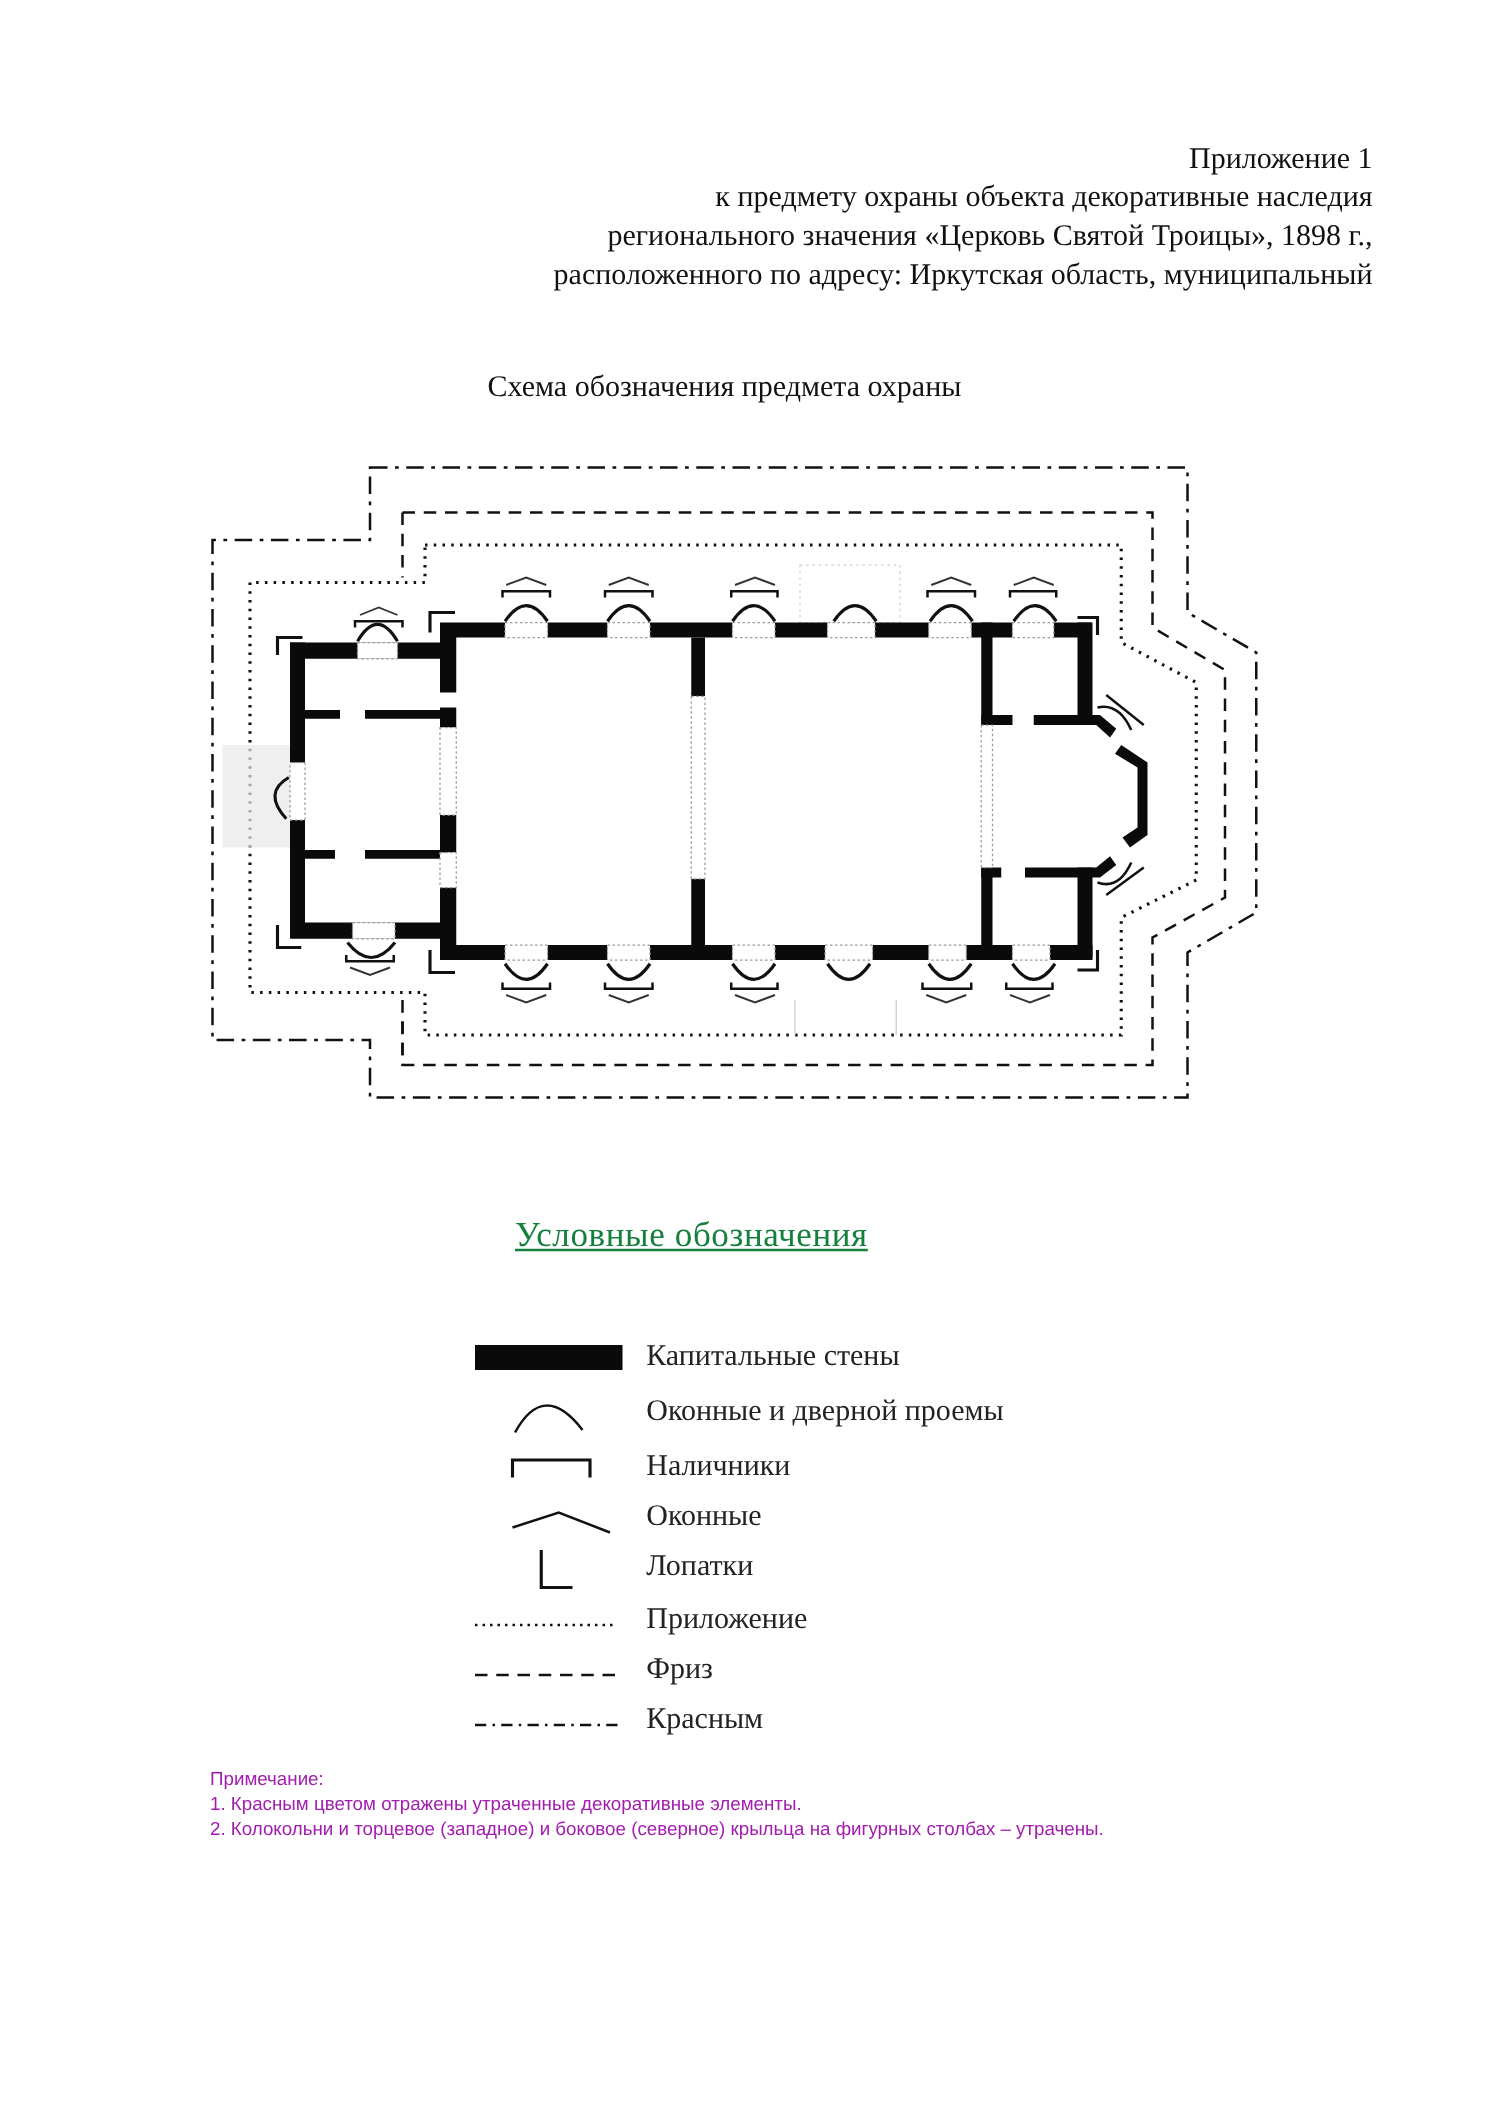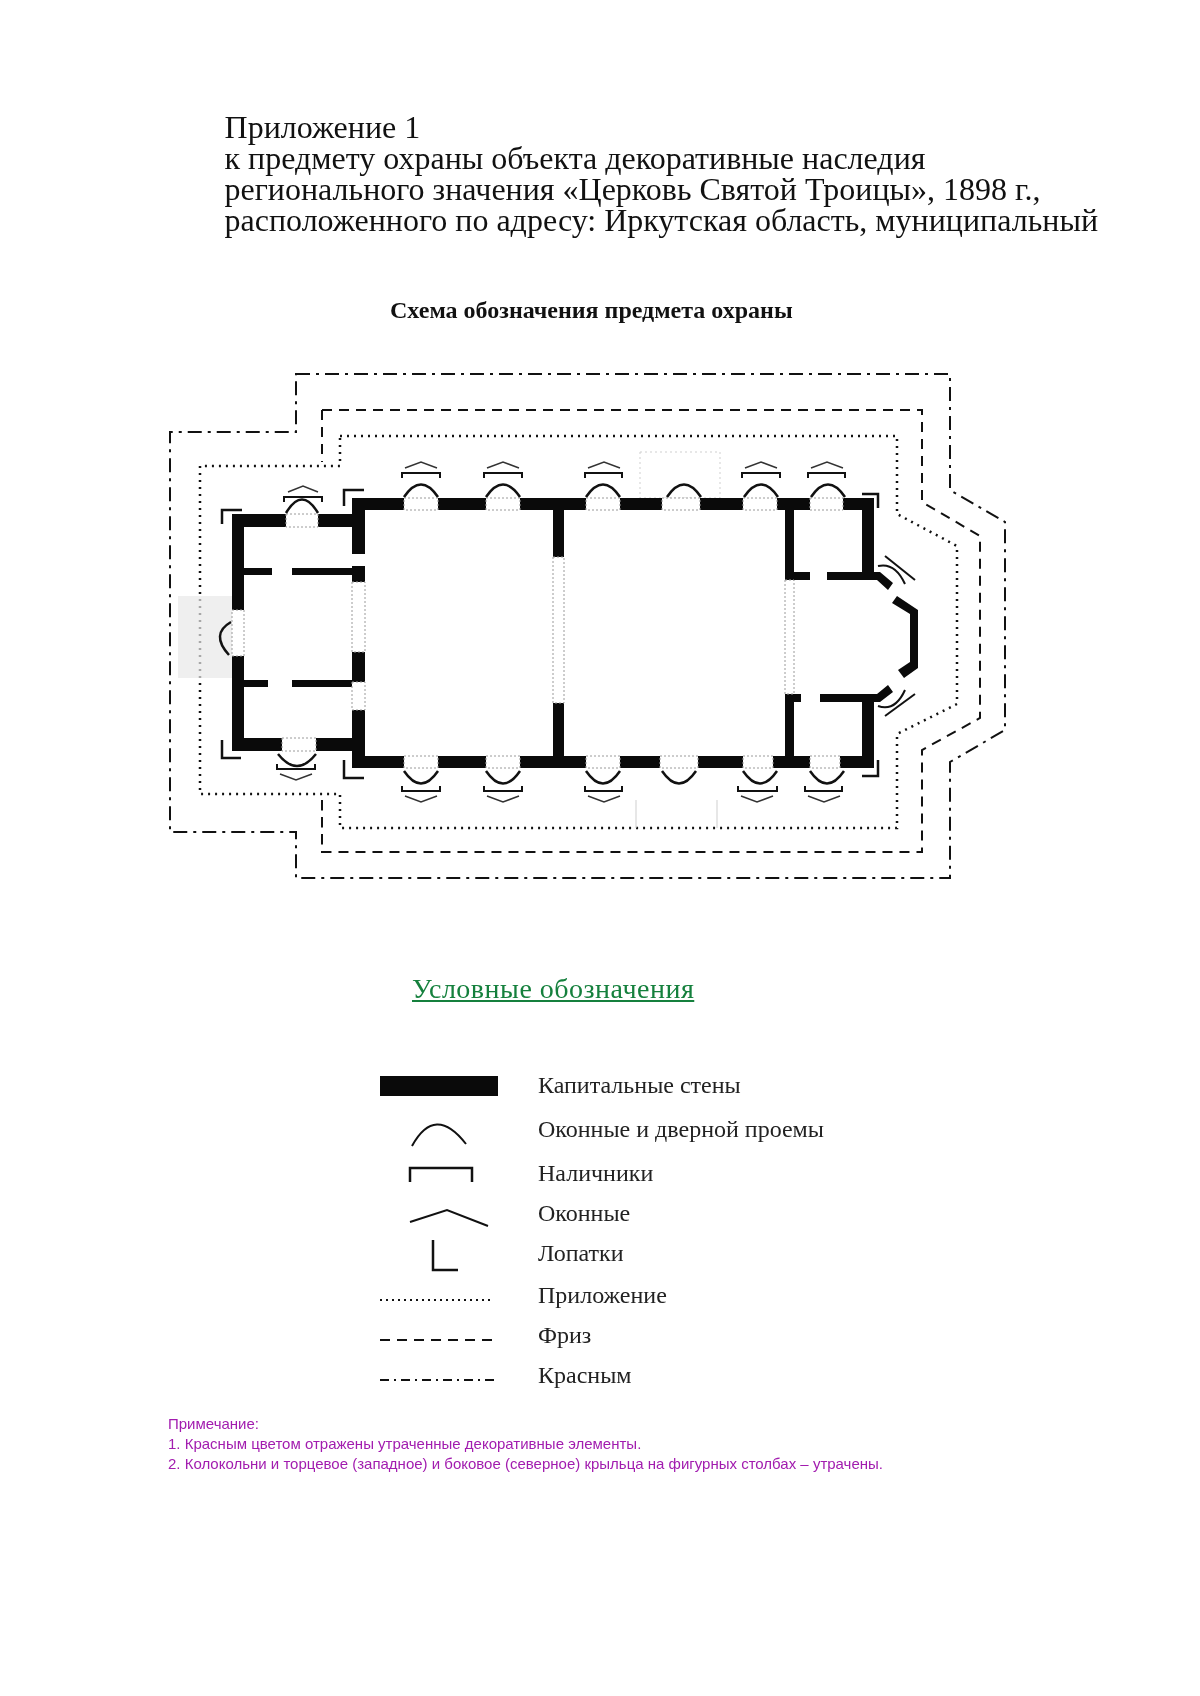--- a/index.html
+++ b/index.html
@@ -1,25 +1,25 @@
 <!DOCTYPE html>
 <html><head>
 <meta charset="utf-8">
 <style>
   html, body { margin: 0; padding: 0; background: #ffffff; }
   body { width: 1200px; height: 1696px; position: relative; overflow: hidden; font-family: "Liberation Serif", "DejaVu Serif", serif; color: #111; }
-  .header { position: absolute; right: 102px; top: 112px; text-align: left; font-size: 32px; line-height: 31px; }
+  .header { position: absolute; right: 102px; top: 112px; text-align: right; font-size: 24px; line-height: 31px; }
   .header div { white-space: nowrap; }
-  .scheme-title { position: absolute; left: 390px; top: 297px; font-size: 24px; font-weight: bold; }
+  .scheme-title { position: absolute; left: 390px; top: 297px; font-size: 24px; }
   .plan { position: absolute; left: 0; top: 0; }
   .legend-title { position: absolute; left: 412px; top: 973px; font-size: 28px; text-decoration: underline; color: #15803d; letter-spacing: 0.5px; }
   .legend { position: absolute; left: 370px; top: 1068px; }
   .legend-row { position: absolute; left: 0; height: 40px; width: 500px; }
   .legend-sym { position: absolute; left: 0; top: 0; width: 130px; height: 40px; }
-  .legend-label { position: absolute; left: 147px; top: 4px; font-size: 24px; color: #222; white-space: nowrap; margin-left: 21px; }
+  .legend-label { position: absolute; left: 147px; top: 4px; font-size: 24px; color: #222; white-space: nowrap; }
   .notes { position: absolute; left: 168px; top: 1414px; font-family: "Liberation Sans", "DejaVu Sans", sans-serif; font-size: 15px; line-height: 20px; color: #a21caf; }
   .notes div { white-space: nowrap; }
 </style>
 </head>
 <body>
 
 <div class="header">
   <div>Приложение 1</div>
   <div>к предмету охраны объекта декоративные наследия</div>
   <div>регионального значения «Церковь Святой Троицы», 1898 г.,</div>

